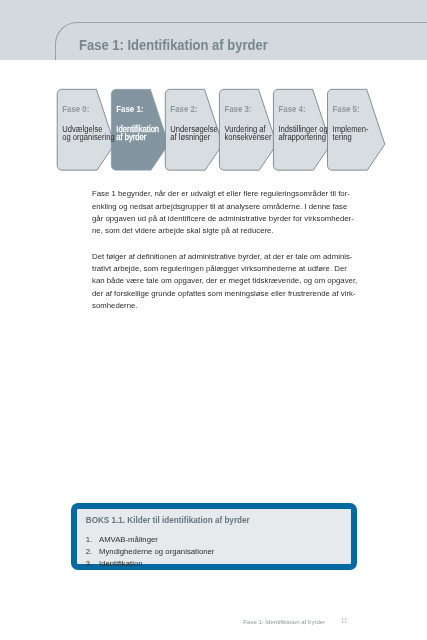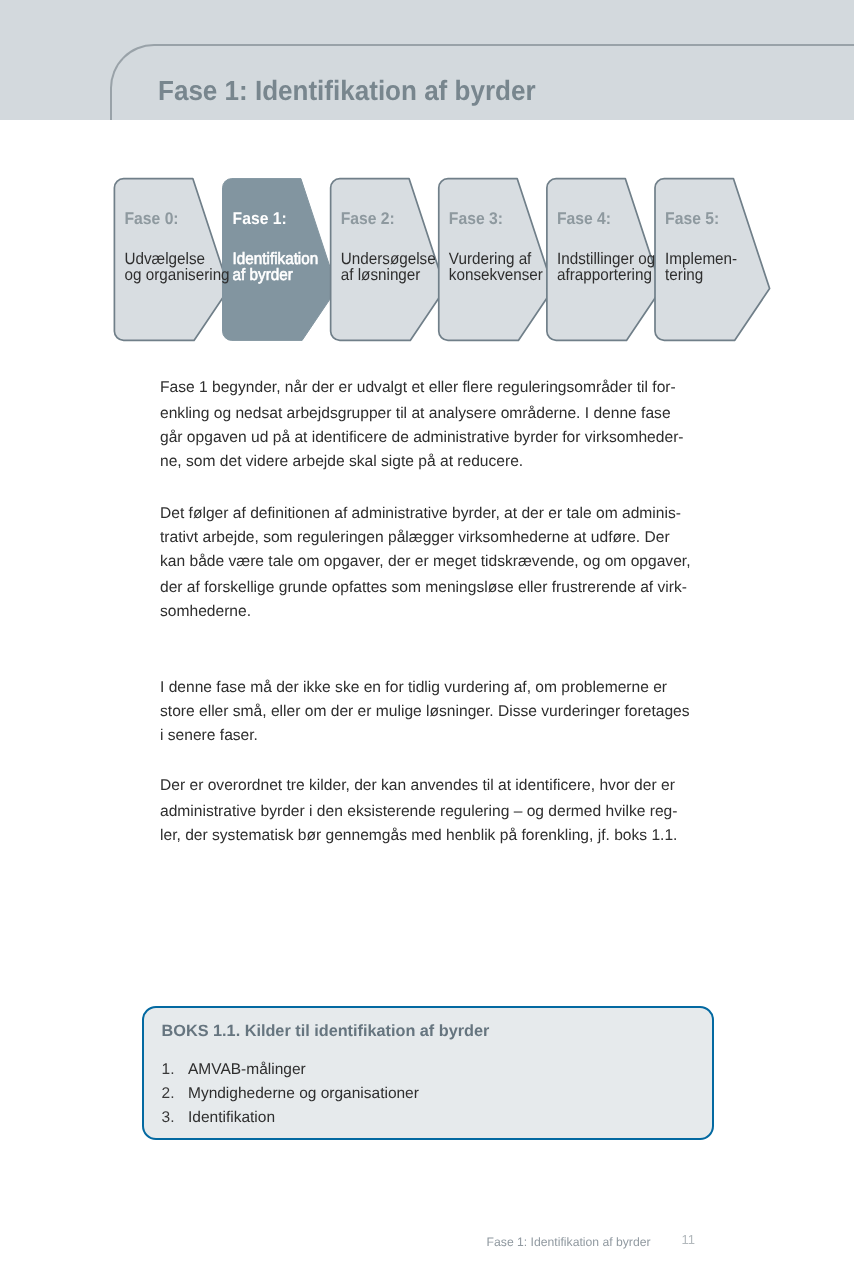--- a/index.html
+++ b/index.html
@@ -9,34 +9,34 @@
   .page{position:relative;width:427px;height:640px;}
   .header-band{position:absolute;left:0;top:0;width:427px;height:60px;background:#d3d9dd;}
   .title-frame{position:absolute;left:54.5px;top:22px;width:373px;height:38px;
        border-top:1px solid #99a2a8;border-left:1px solid #99a2a8;
        border-top-left-radius:22px;box-sizing:border-box;}
   .page-title{position:absolute;left:79.2px;top:40.4px;font-size:13.9px;font-weight:bold;
        color:#78868e;line-height:11px;white-space:pre;
        transform:scaleX(0.937);transform-origin:0 0;}
   .phase-svg{position:absolute;left:0;top:0;}
 
-  .content{position:absolute;left:80px;top:188.2px;width:290px;}
+  .content{position:absolute;left:92px;top:188.2px;width:290px;}
   .para{margin:0;font-size:7.8px;line-height:12.42px;color:#2e2e2e;white-space:pre;}
   .gap{height:12.7px;}
   .gap-h2{height:9.6px;}
   .gap-h3{height:2.7px;}
   .head{margin:0;font-size:8.6px;font-weight:bold;color:#7f929b;letter-spacing:0.33px;
        line-height:12.42px;white-space:pre;}
   .bullets{margin:0;padding:0;list-style:none;}
   .bullets li{font-size:7.8px;line-height:12.42px;color:#2e2e2e;
        padding-left:7.4px;position:relative;white-space:pre;}
   .bullets li:before{content:"\2022";position:absolute;left:0.9px;top:0.4px;font-size:7.5px;}
 
   .box{position:absolute;left:70.5px;top:503.2px;width:286px;height:67px;
-       border:1px solid #0369a1;border-radius:7px;background:#e6eaec;box-sizing:border-box;}
+       border:6px solid #0369a1;border-radius:7px;background:#e6eaec;box-sizing:border-box;}
   .box-title{position:absolute;left:9.3px;top:6.5px;font-size:8.15px;font-weight:bold;
        color:#66757f;line-height:9px;white-space:pre;}
   .box-list{position:absolute;left:9.3px;top:24.7px;margin:0;padding:0;list-style:none;}
   .box-list li{font-size:7.75px;line-height:12.1px;color:#2e2e2e;position:relative;
        padding-left:13.2px;white-space:pre;}
   .box-list li .num{position:absolute;left:0;color:#383838;}
 
   .footer-title{position:absolute;left:243.3px;top:618.9px;font-size:6.1px;color:#9099a0;
        line-height:6px;white-space:pre;}
   .footer-page{position:absolute;left:340.8px;top:618.3px;font-size:6.5px;color:#b3b9bd;
@@ -96,28 +96,22 @@
 ne, som det videre arbejde skal sigte på at reducere.</p>
     <div class="gap"></div>
     <p class="para">Det følger af definitionen af administrative byrder, at der er tale om adminis-
 trativt arbejde, som reguleringen pålægger virksomhederne at udføre. Der
 kan både være tale om opgaver, der er meget tidskrævende, og om opgaver,
 der af forskellige grunde opfattes som meningsløse eller frustrerende af virk-
 somhederne.</p>
     <div class="gap-h2"></div>
     <div class="gap-h3"></div>
     <div class="gap"></div>
-    <p class="para">I denne fase må der ikke ske en for tidlig vurdering af, om problemerne er
-store eller små, eller om der er mulige løsninger. Disse vurderinger foretages
-i senere faser.</p>
     <div class="gap-h2"></div>
     <div class="gap-h3"></div>
-    <p class="para">Der er overordnet tre kilder, der kan anvendes til at identificere, hvor der er
-administrative byrder i den eksisterende regulering – og dermed hvilke reg-
-ler, der systematisk bør gennemgås med henblik på forenkling, jf. boks 1.1.</p>
   </div>
 
   <div class="box">
     <div class="box-title">BOKS 1.1. Kilder til identifikation af byrder</div>
     <ul class="box-list">
       <li><span class="num">1.</span><span>AMVAB-målinger</span></li>
       <li><span class="num">2.</span><span>Myndighederne og organisationer</span></li>
       <li><span class="num">3.</span><span>Identifikation</span></li>
     </ul>
   </div>

